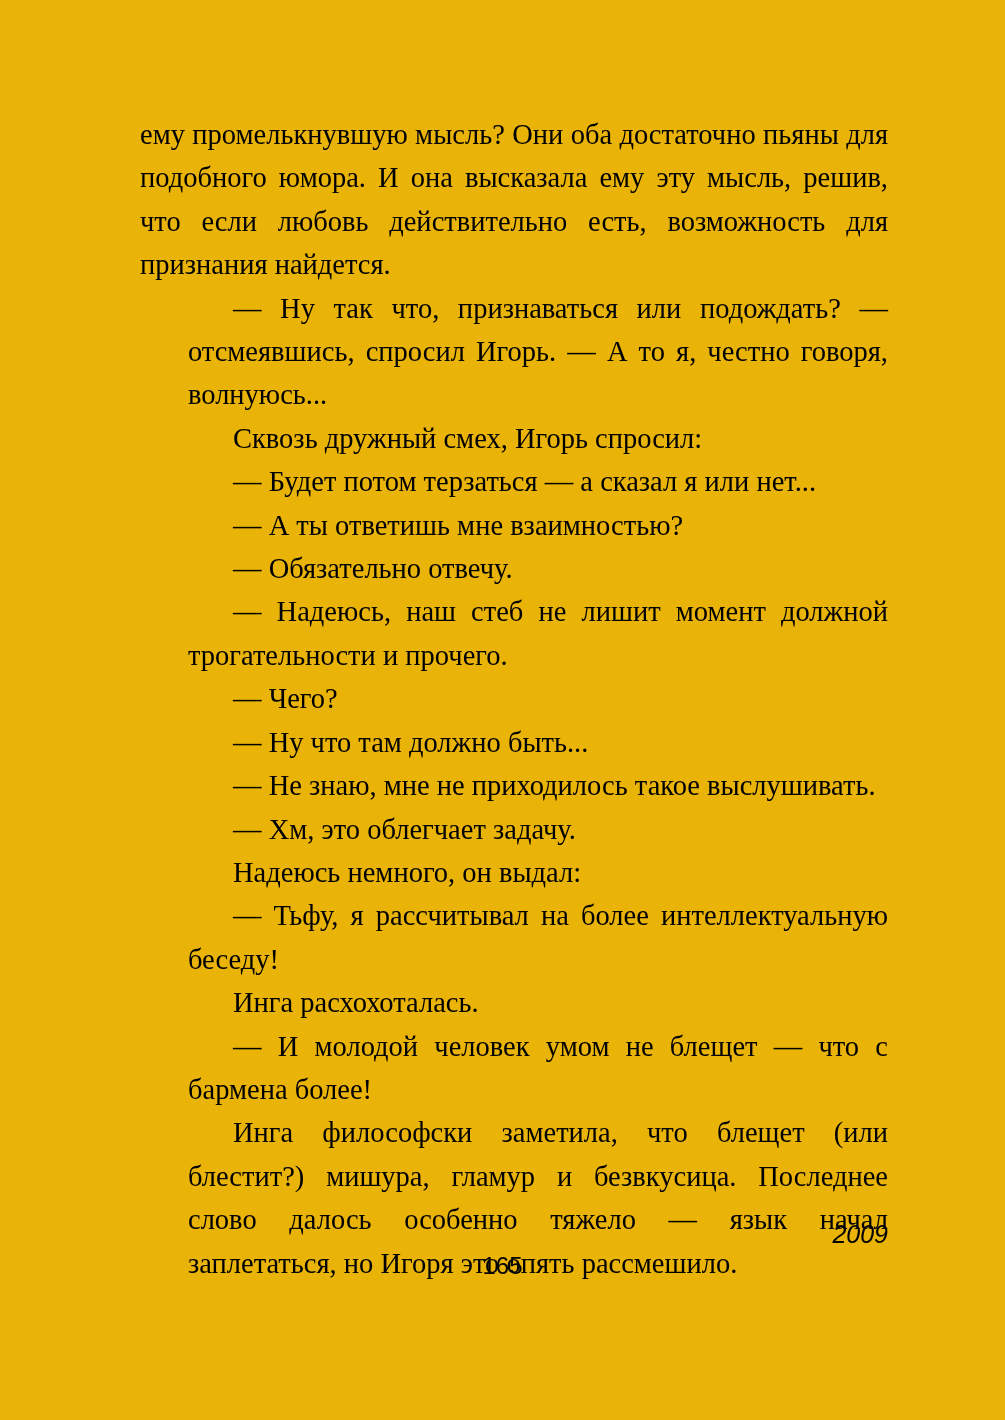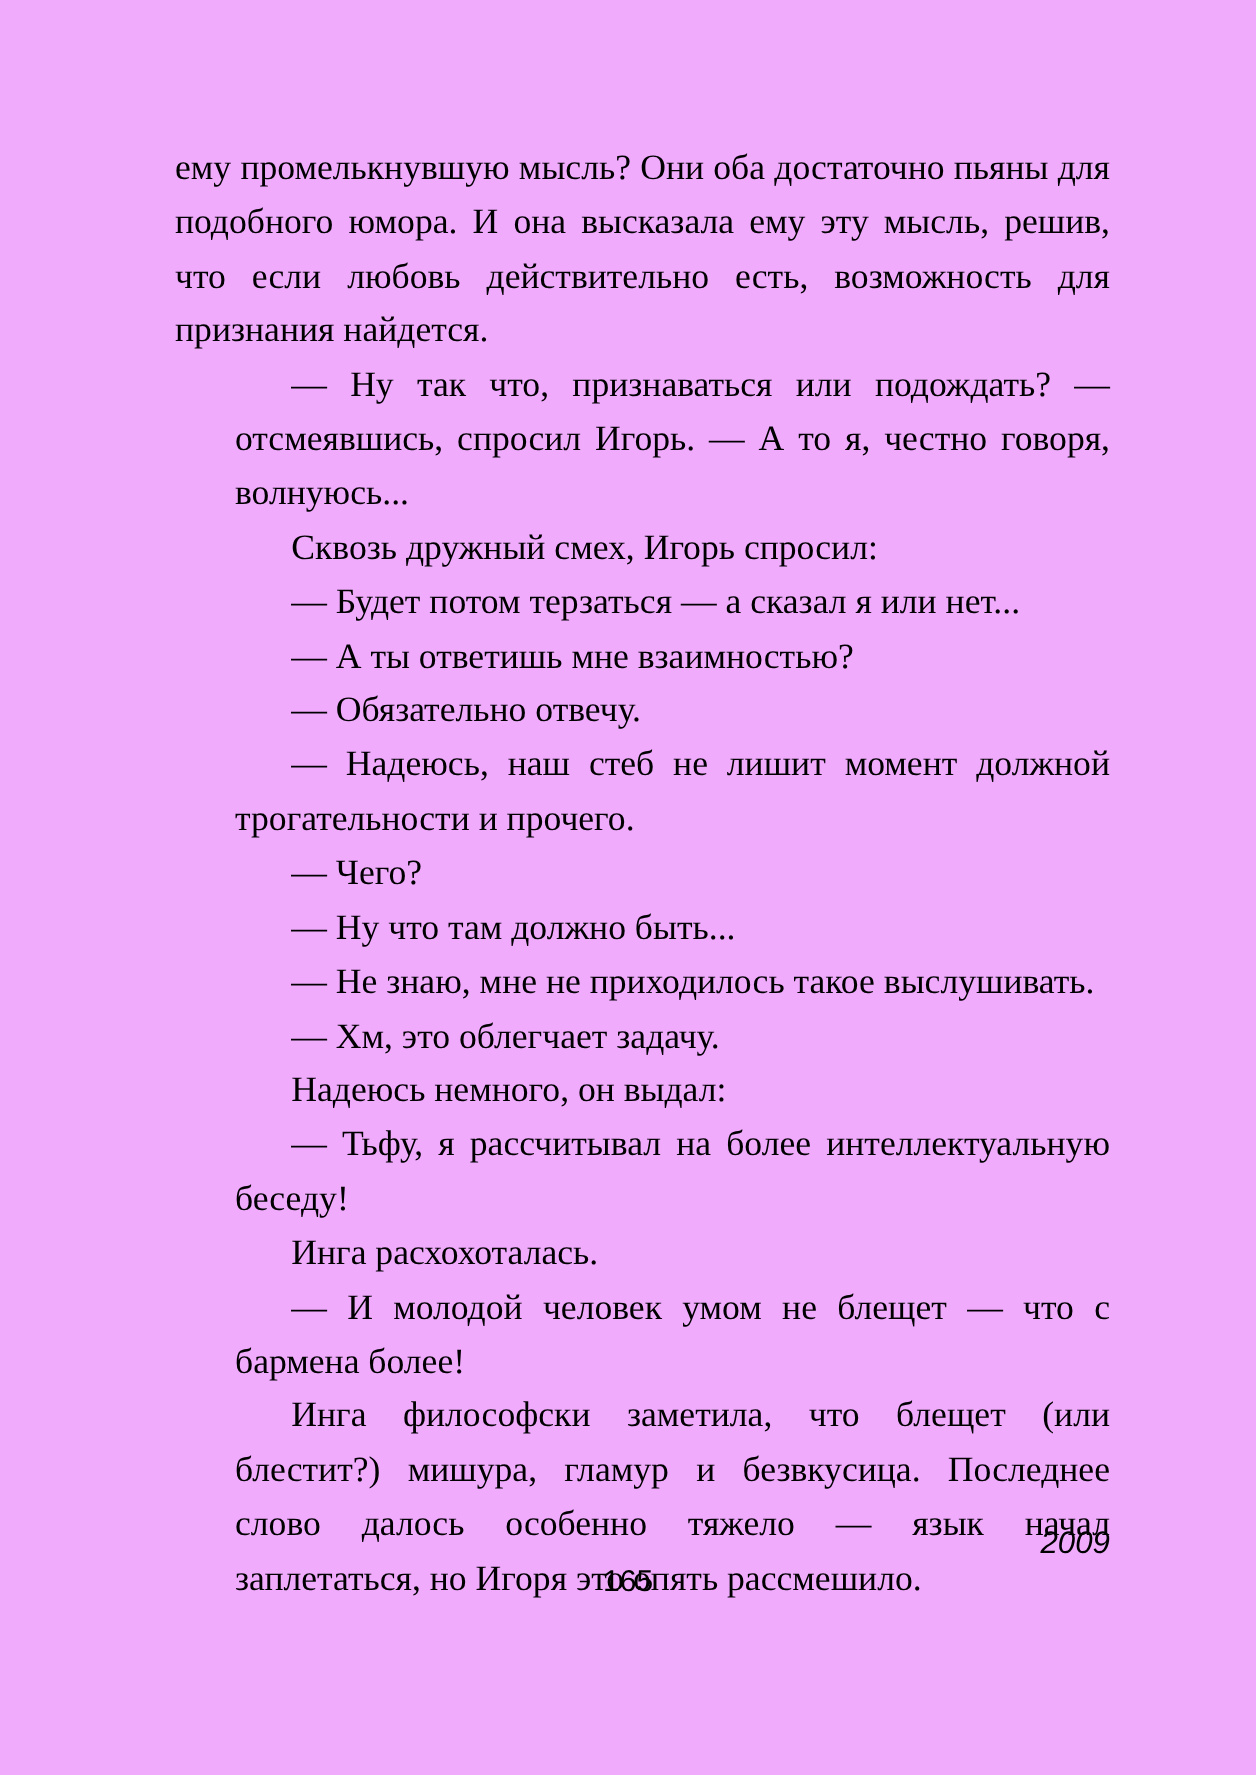--- a/index.html
+++ b/index.html
@@ -15,21 +15,21 @@
     font-family: "Liberation Serif", "DejaVu Serif", serif;
     color: #000000;
     overflow: hidden;
   }
   .page {
     position: absolute;
     left: 0;
     top: 0;
     width: 1005px;
     height: 1420px;
-    background: #f0abfc;
+    background: #eab308;
   }
   .text-block {
     position: absolute;
     left: 140px;
     top: 113px;
     width: 748px;
   }
   .para {
     margin: 0;
     font-size: 28.5px;

